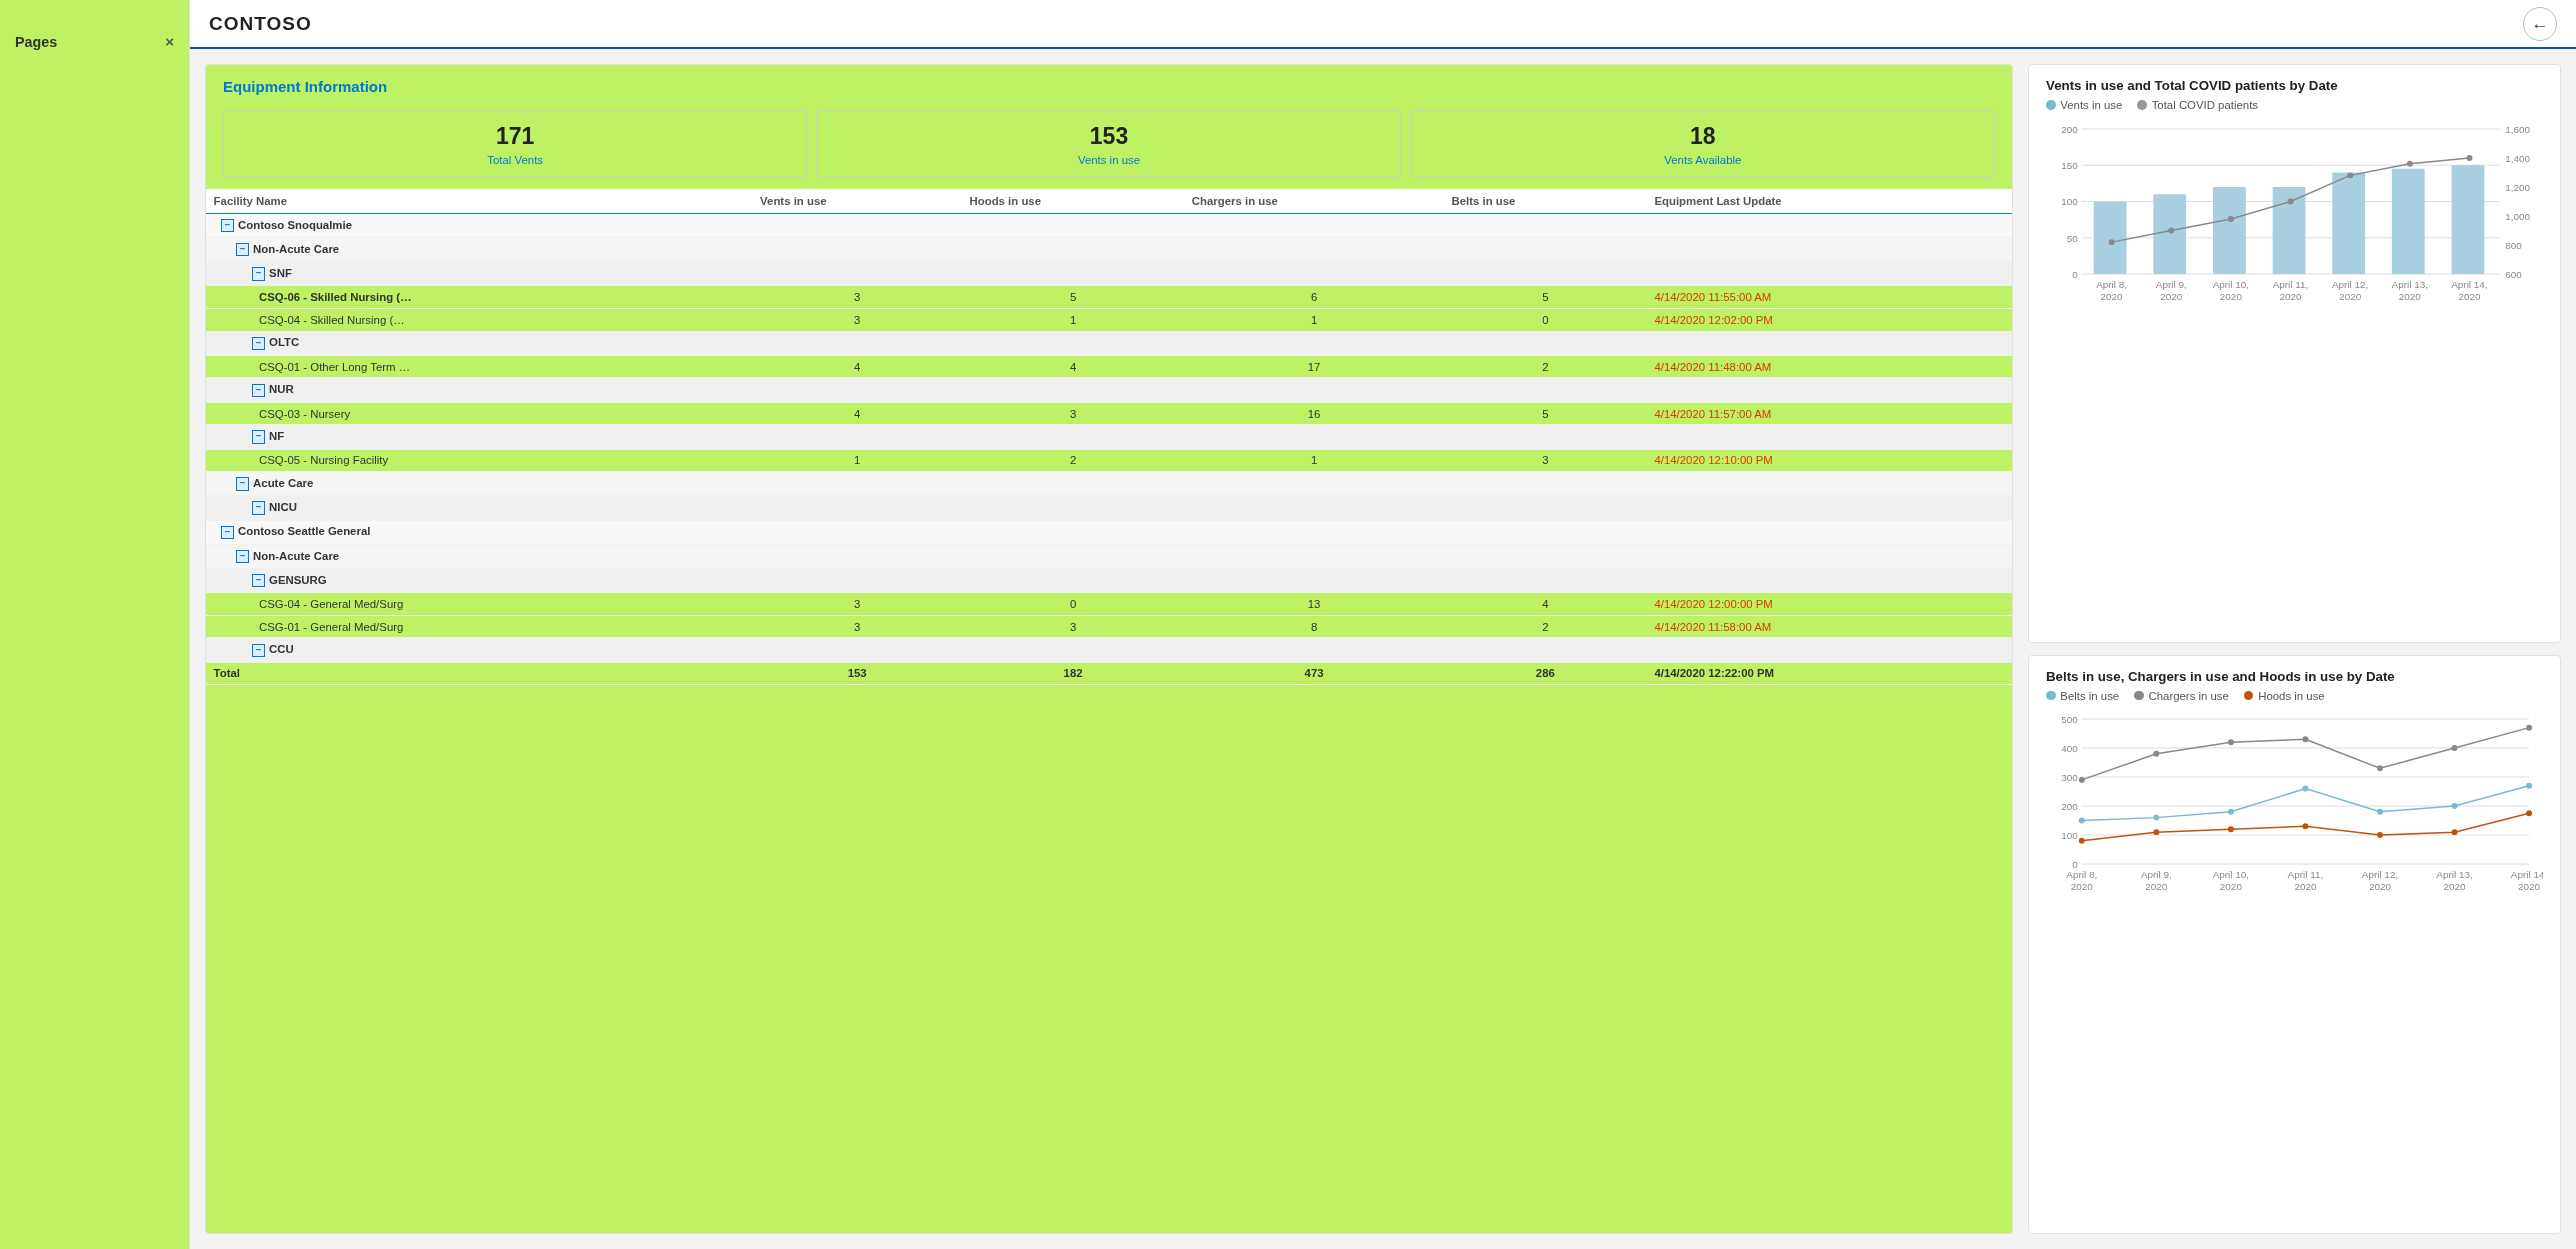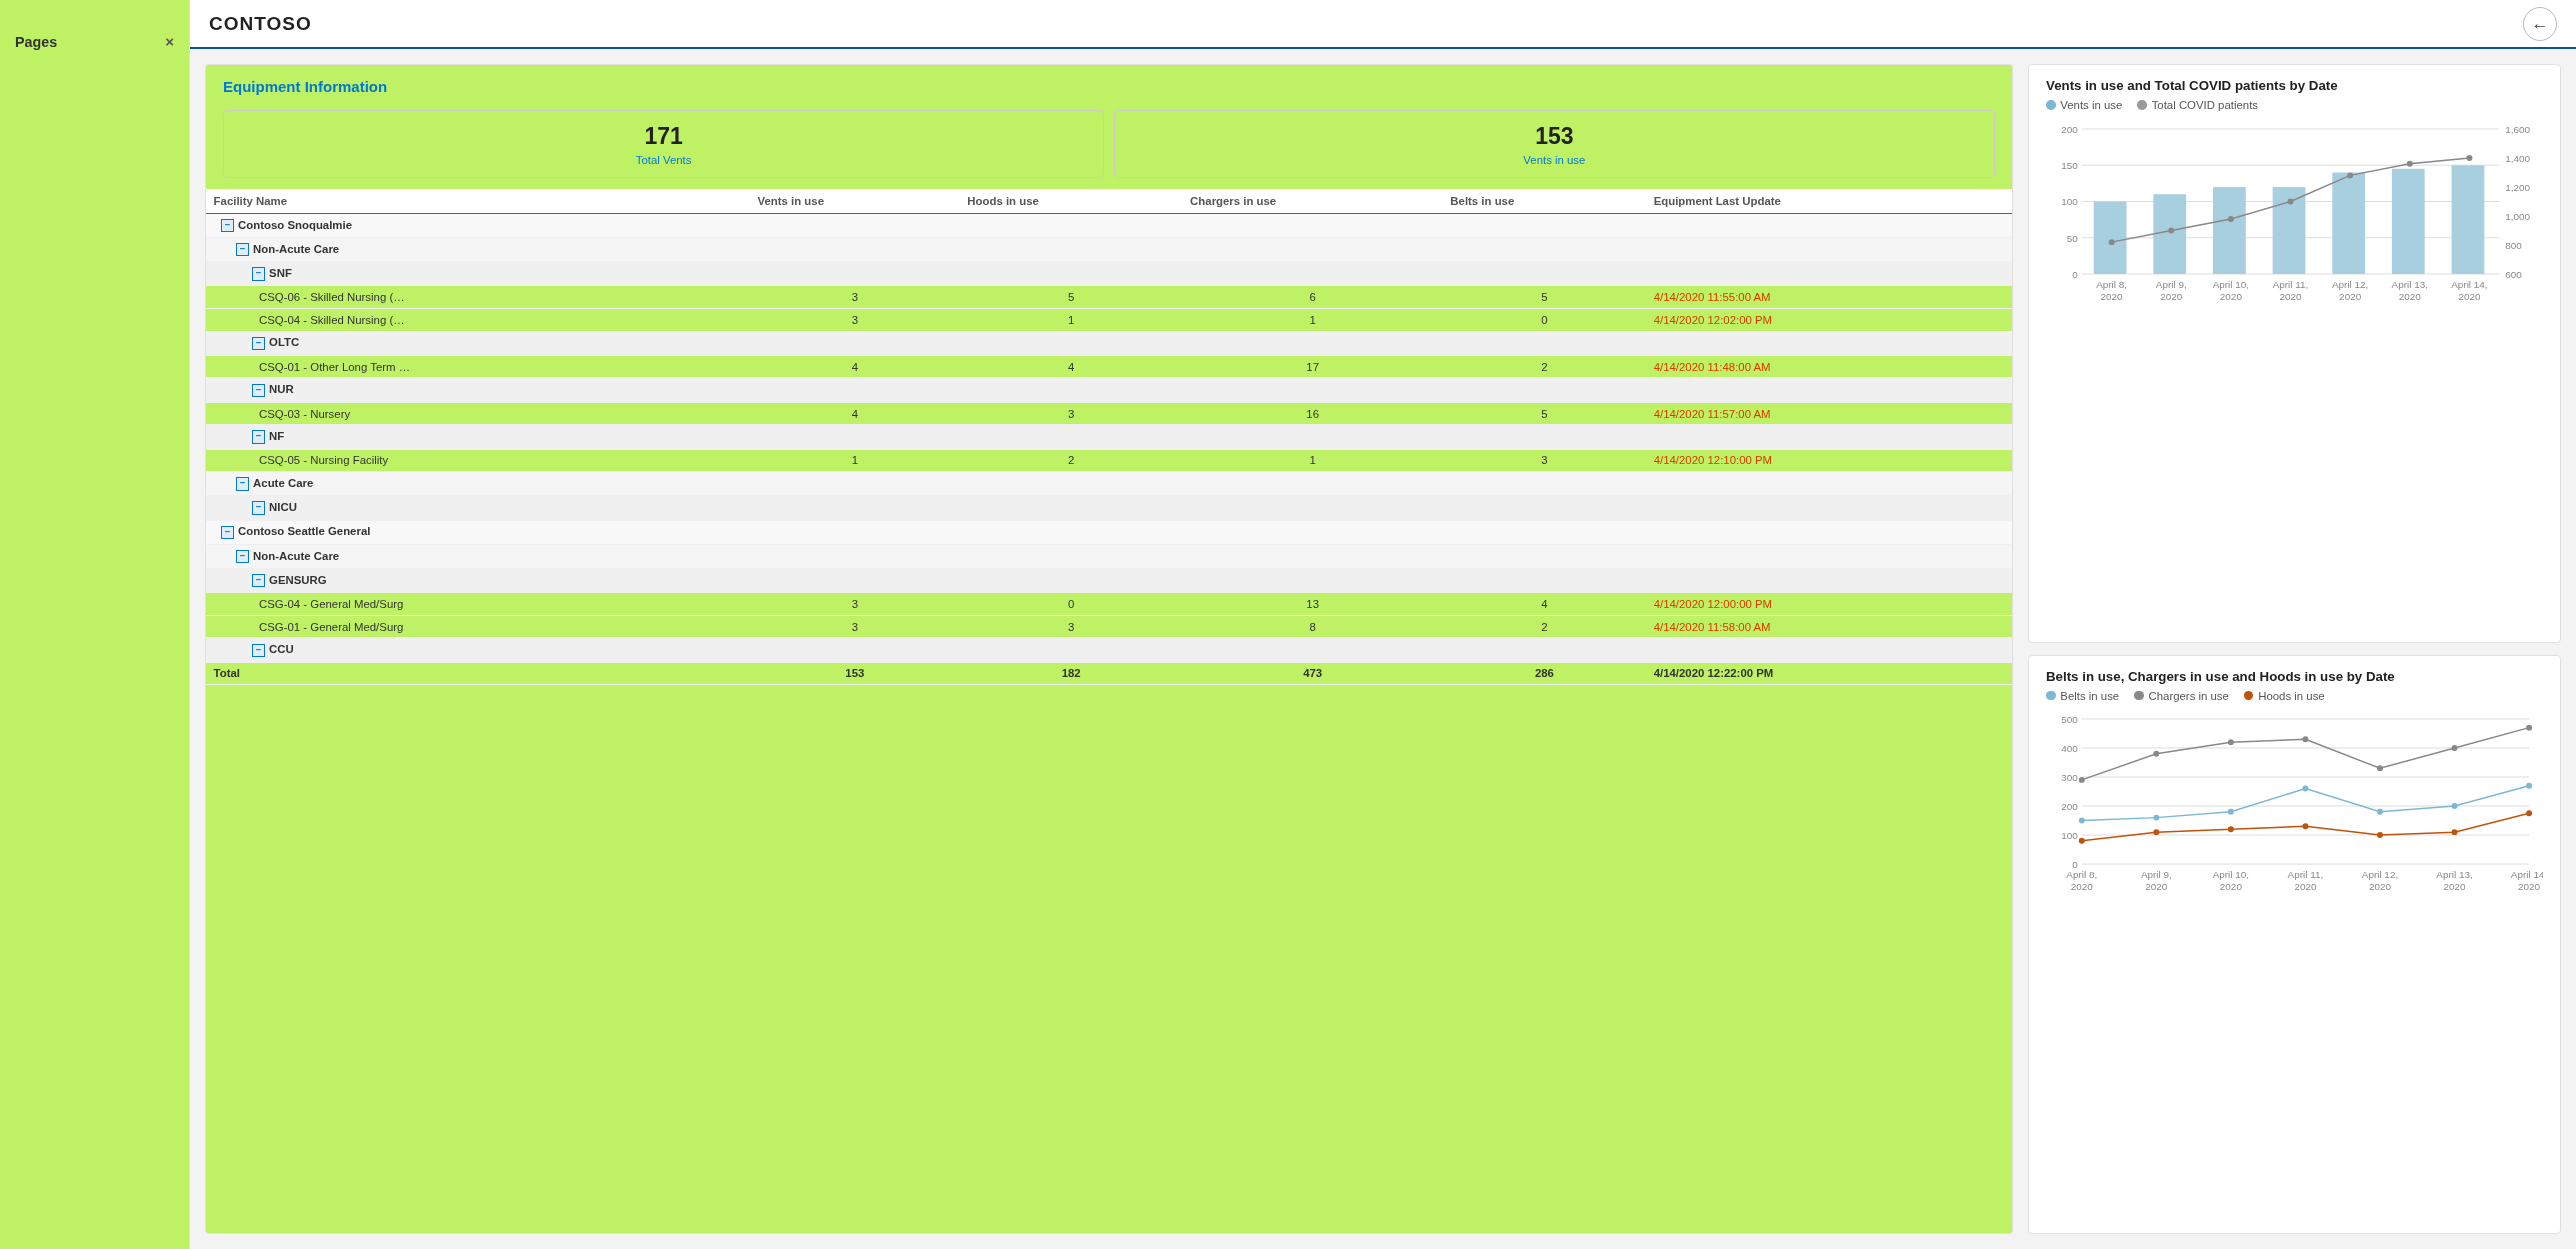--- a/index.html
+++ b/index.html
@@ -259,20 +259,24 @@
       </div>
       <div class="stats-row" id="stats-row">
           <div class="stat-box">
             <div class="stat-number">171</div>
             <div class="stat-label">Total Vents</div>
           </div>
           <div class="stat-box">
             <div class="stat-number">153</div>
             <div class="stat-label">Vents in use</div>
           </div>
+          <div class="stat-box">
+            <div class="stat-number">18</div>
+            <div class="stat-label">Vents Available</div>
+          </div>
         </div>
       <div class="table-container">
         <table>
           <thead id="table-head">
               <tr>
                 <th style="min-width: 190px;">Facility Name</th>
                 <th>Vents in use</th>
                 <th>Hoods in use</th>
                 <th>Chargers in use</th>
                 <th>Belts in use</th>
@@ -283,21 +287,21 @@
               <tr class="row-group-l1">
                 <td colspan="6" style="padding-left: 15px;"><span class="expand-icon">−</span>Contoso Snoqualmie</td>
               </tr>
               <tr class="row-group-l2">
                 <td colspan="6" style="padding-left: 30px;"><span class="expand-icon">−</span>Non-Acute Care</td>
               </tr>
               <tr class="row-group-l3">
                 <td colspan="6" style="padding-left: 46px;"><span class="expand-icon">−</span>SNF</td>
               </tr>
               <tr>
-                <td style="padding-left: 53px;">CSQ-06 - Skilled Nursing (…</td>
+                <td style="padding-left: 53px; font-weight: bold;">CSQ-06 - Skilled Nursing (…</td>
                 <td style="text-align: center;">3</td>
                 <td style="text-align: center;">5</td>
                 <td style="text-align: center;">6</td>
                 <td style="text-align: center;">5</td>
                 <td class="date-red">4/14/2020 11:55:00 AM</td>
               </tr>
               <tr>
                 <td style="padding-left: 53px;">CSQ-04 - Skilled Nursing (…</td>
                 <td style="text-align: center;">3</td>
                 <td style="text-align: center;">1</td>

